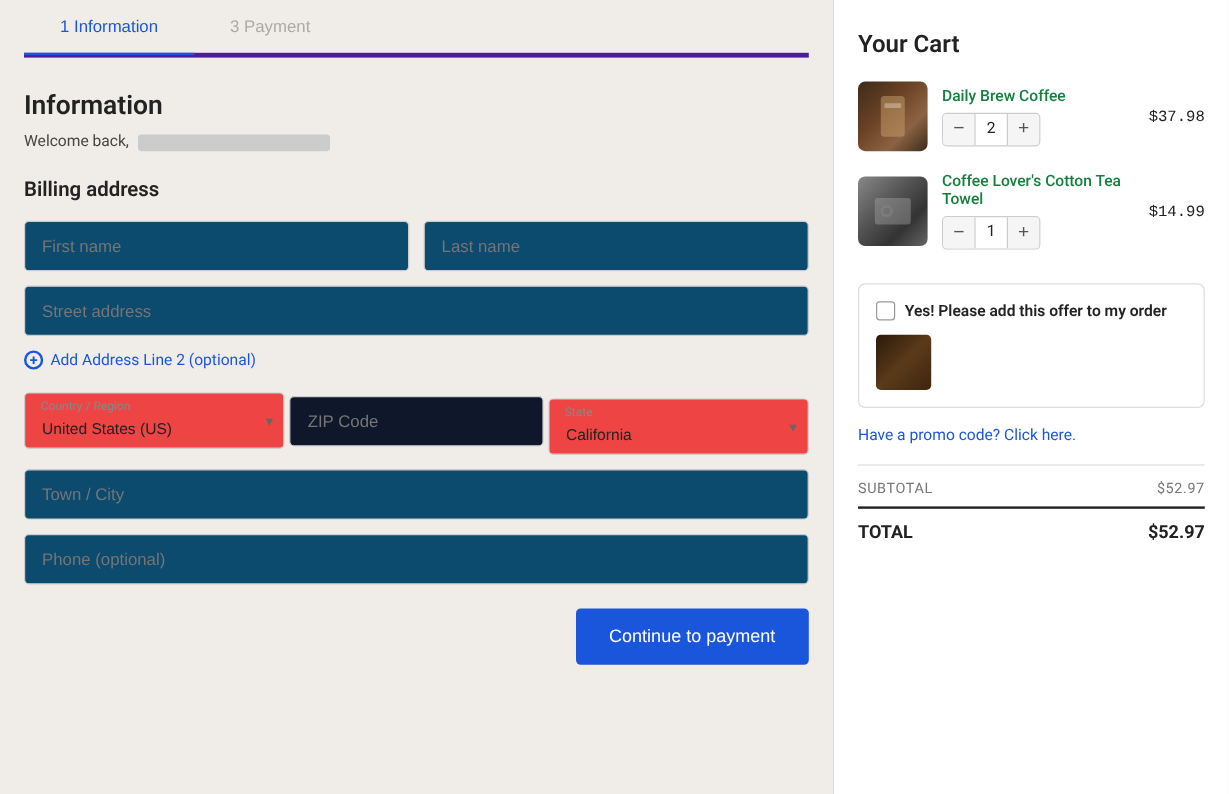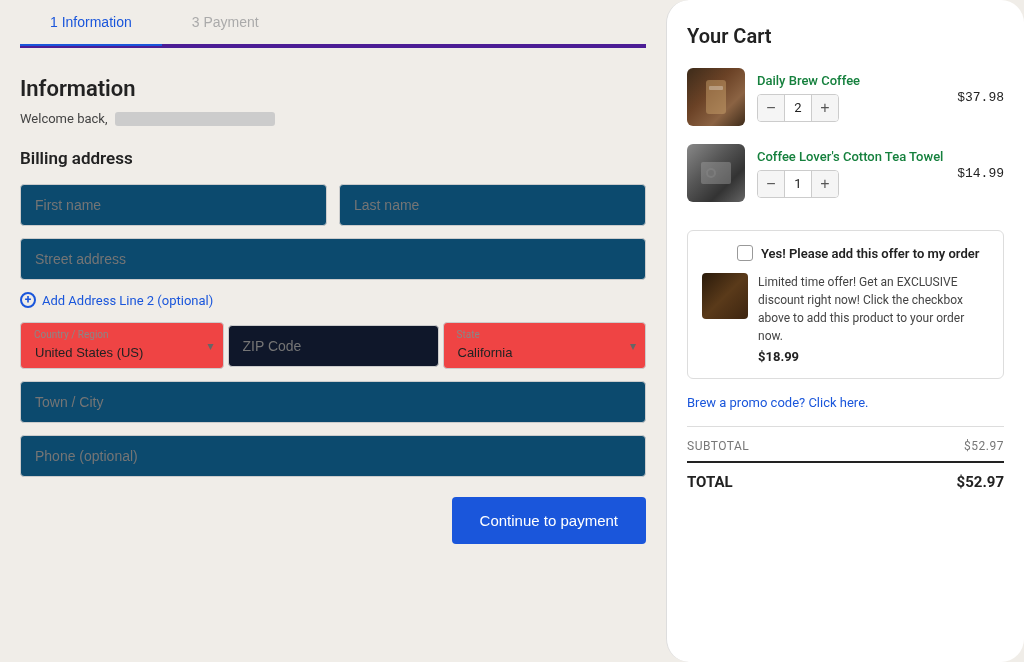--- a/index.html
+++ b/index.html
@@ -123,20 +123,21 @@
       gap: 4px;
       margin-bottom: 12px;
       align-items: center;
     }
     .select-wrapper {
       position: relative;
       flex: 1.2;
     }
     .select-wrapper.state {
       flex: 1.2;
+      margin-top: 10px;
     }
     .select-label {
       font-size: 10px;
       color: #888;
       position: absolute;
       top: 7px;
       left: 14px;
     }
     .form-select {
       width: 100%;
@@ -179,27 +180,26 @@
       color: #fff;
       border: none;
       border-radius: 4px;
       padding: 15px 28px;
       font-size: 15px;
       font-weight: 500;
       cursor: pointer;
     }
     
     .right-panel {
-      width: 358px;
+      width: 330px;
       background: #fff;
       border-left: 1px solid #ddd;
       padding: 24px 20px 0 20px;
       display: flex;
       flex-direction: column;
-      border-radius: 23px;
     }
     .cart-title {
       font-size: 20px;
       font-weight: 600;
       color: #222;
       margin-bottom: 20px;
     }
     .cart-item {
       display: flex;
       align-items: center;
@@ -279,21 +279,20 @@
       border: 1px solid #ddd;
       border-radius: 6px;
       padding: 14px;
       margin: 10px 0 16px 0;
     }
     .offer-header {
       display: flex;
       align-items: center;
       gap: 8px;
       margin-bottom: 12px;
-      margin-left: 35px;
     }
     .offer-checkbox {
       width: 16px;
       height: 16px;
       border: 1px solid #999;
       border-radius: 3px;
       flex-shrink: 0;
       cursor: pointer;
     }
     .offer-title {
@@ -462,28 +461,24 @@
       </div>
     </div>
 
     <div class="offer-box">
       <div class="offer-header">
         <div class="offer-checkbox"></div>
         <div class="offer-title">Yes! Please add this offer to my order</div>
       </div>
       <div class="offer-body">
         <div class="offer-img"></div>
-        <div>
-          <div class="offer-text">Limited time offer! Get an EXCLUSIVE discount right now! Click the checkbox above to add this product to your order now.</div>
-          <div class="offer-price">$18.99</div>
-        </div>
-      </div>
-    </div>
-
-    <a class="promo-link">Brew a promo code? Click here.</a>
+      </div>
+    </div>
+
+    <a class="promo-link">Have a promo code? Click here.</a>
 
     <div class="cart-footer">
       <div class="subtotal-row">
         <span>SUBTOTAL</span>
         <span>$52.97</span>
       </div>
       <div class="total-row">
         <span>TOTAL</span>
         <span>$52.97</span>
       </div>

